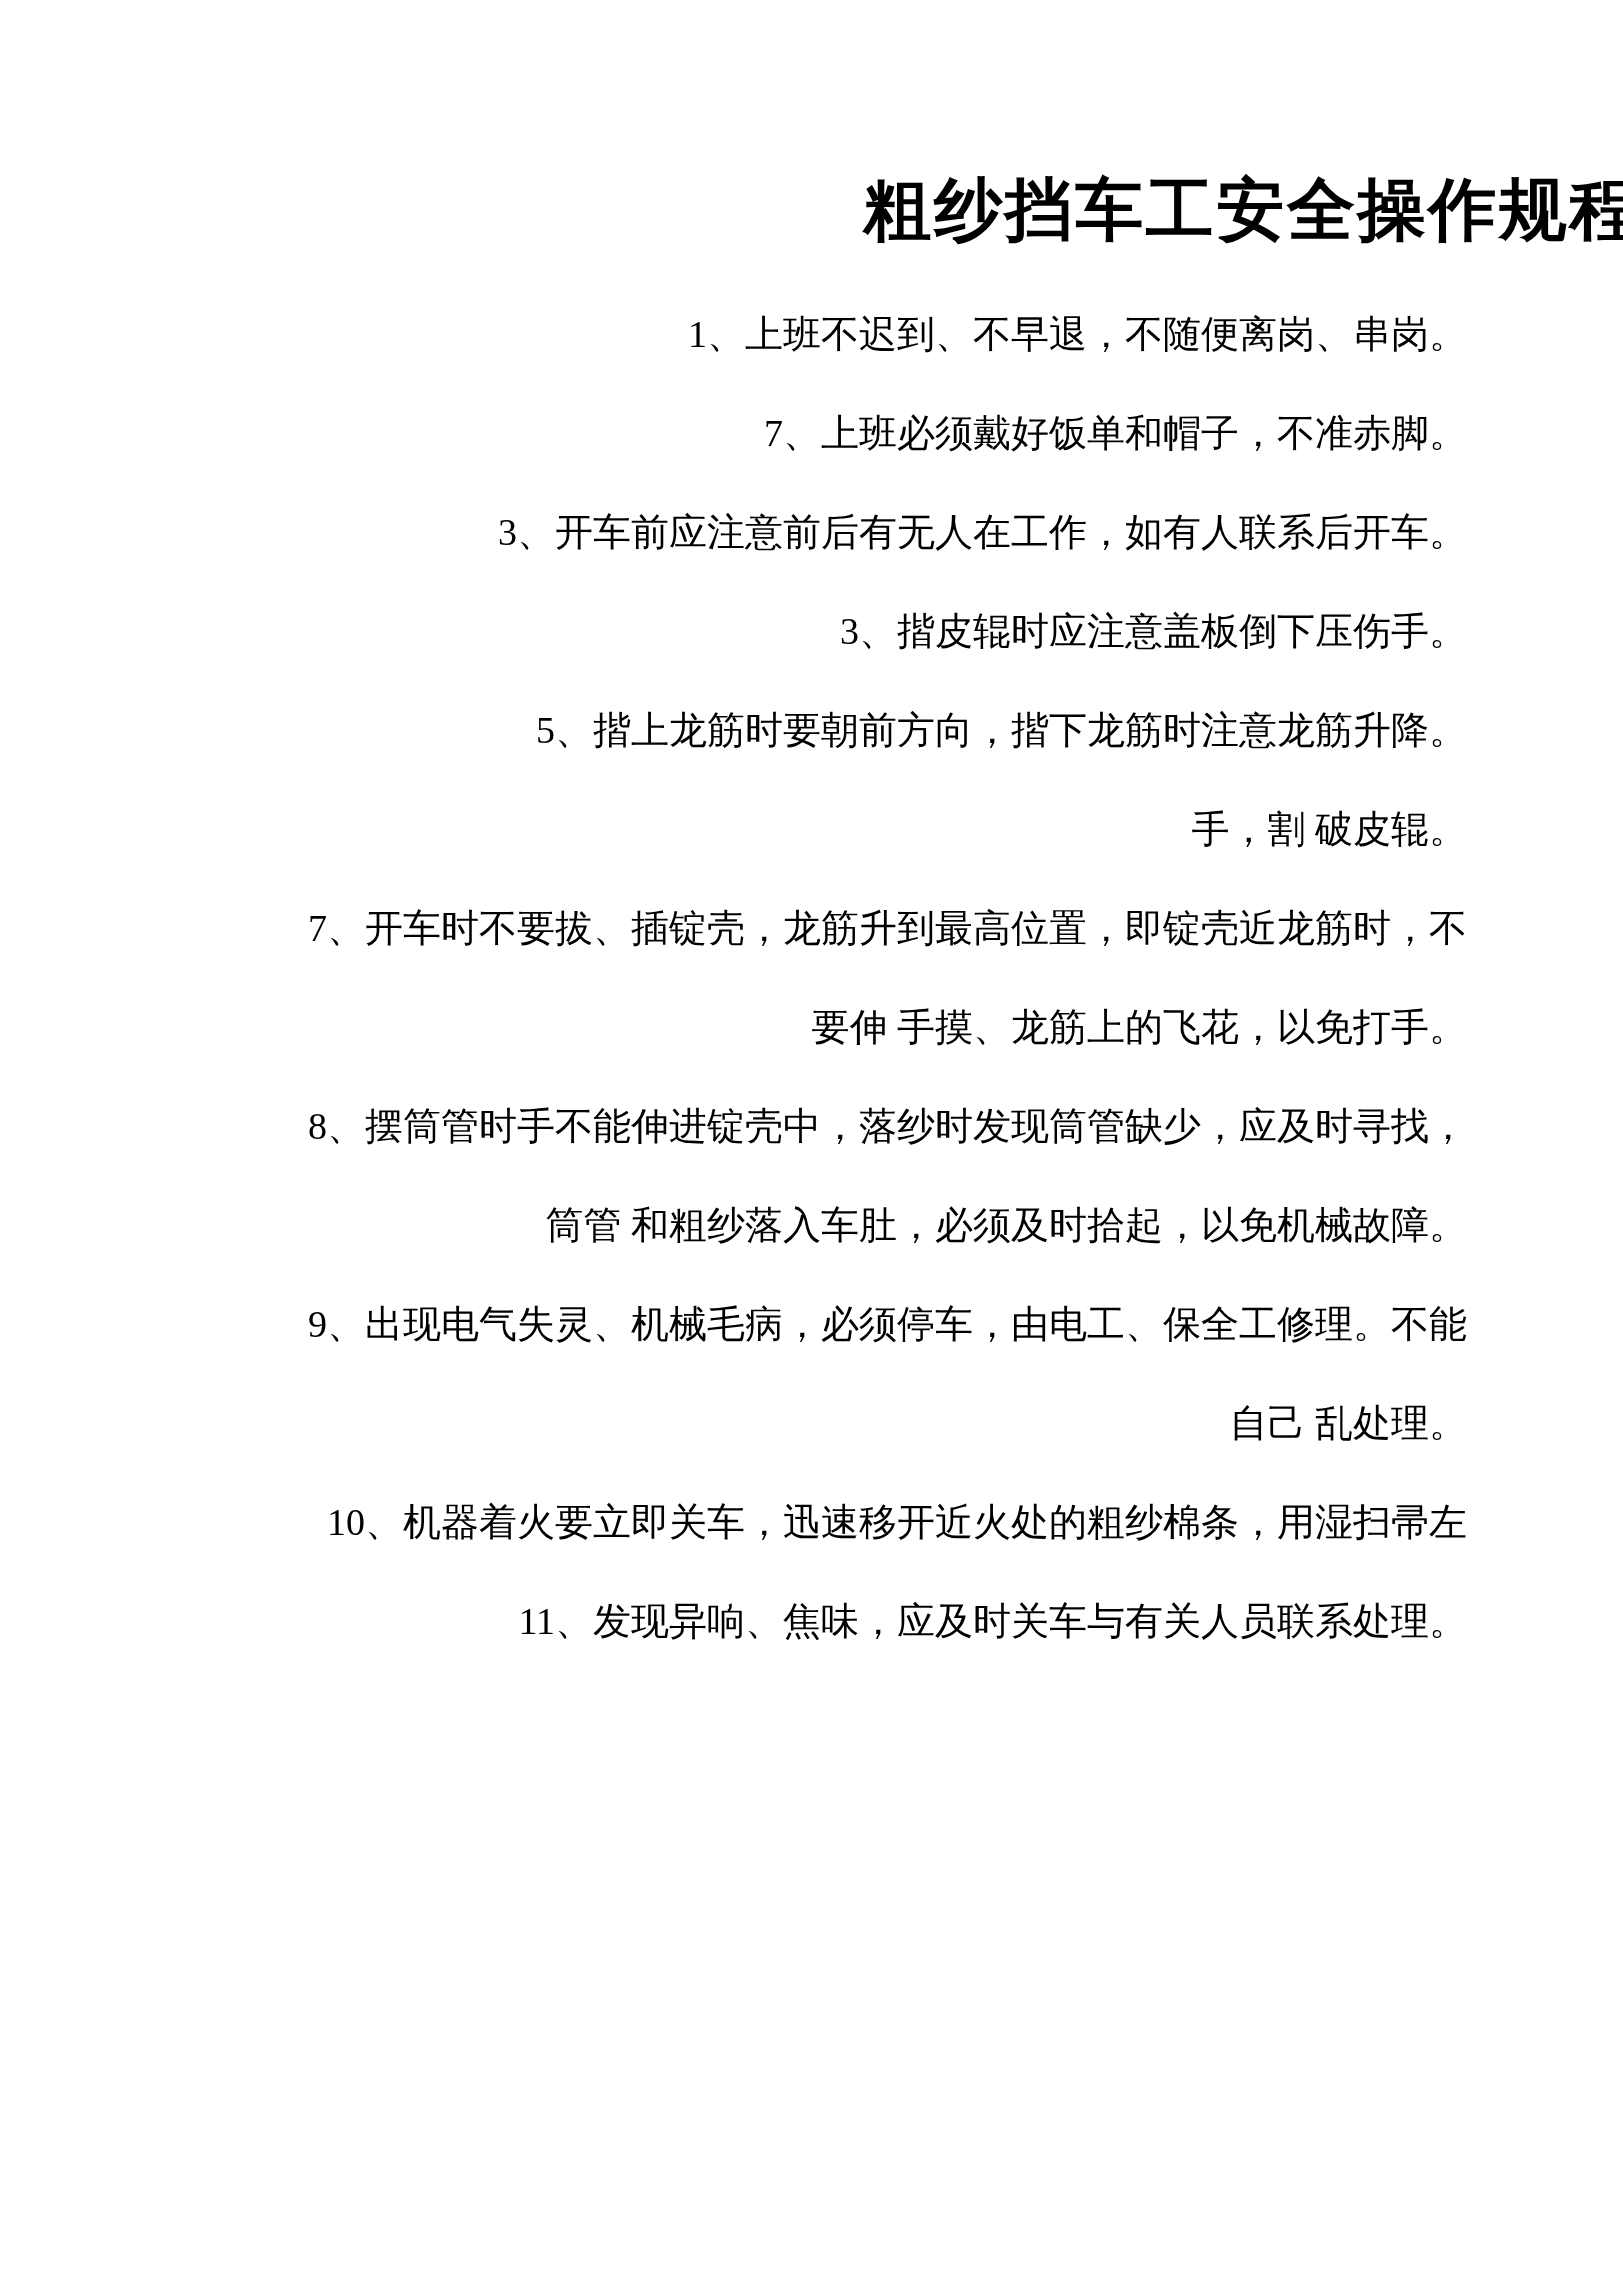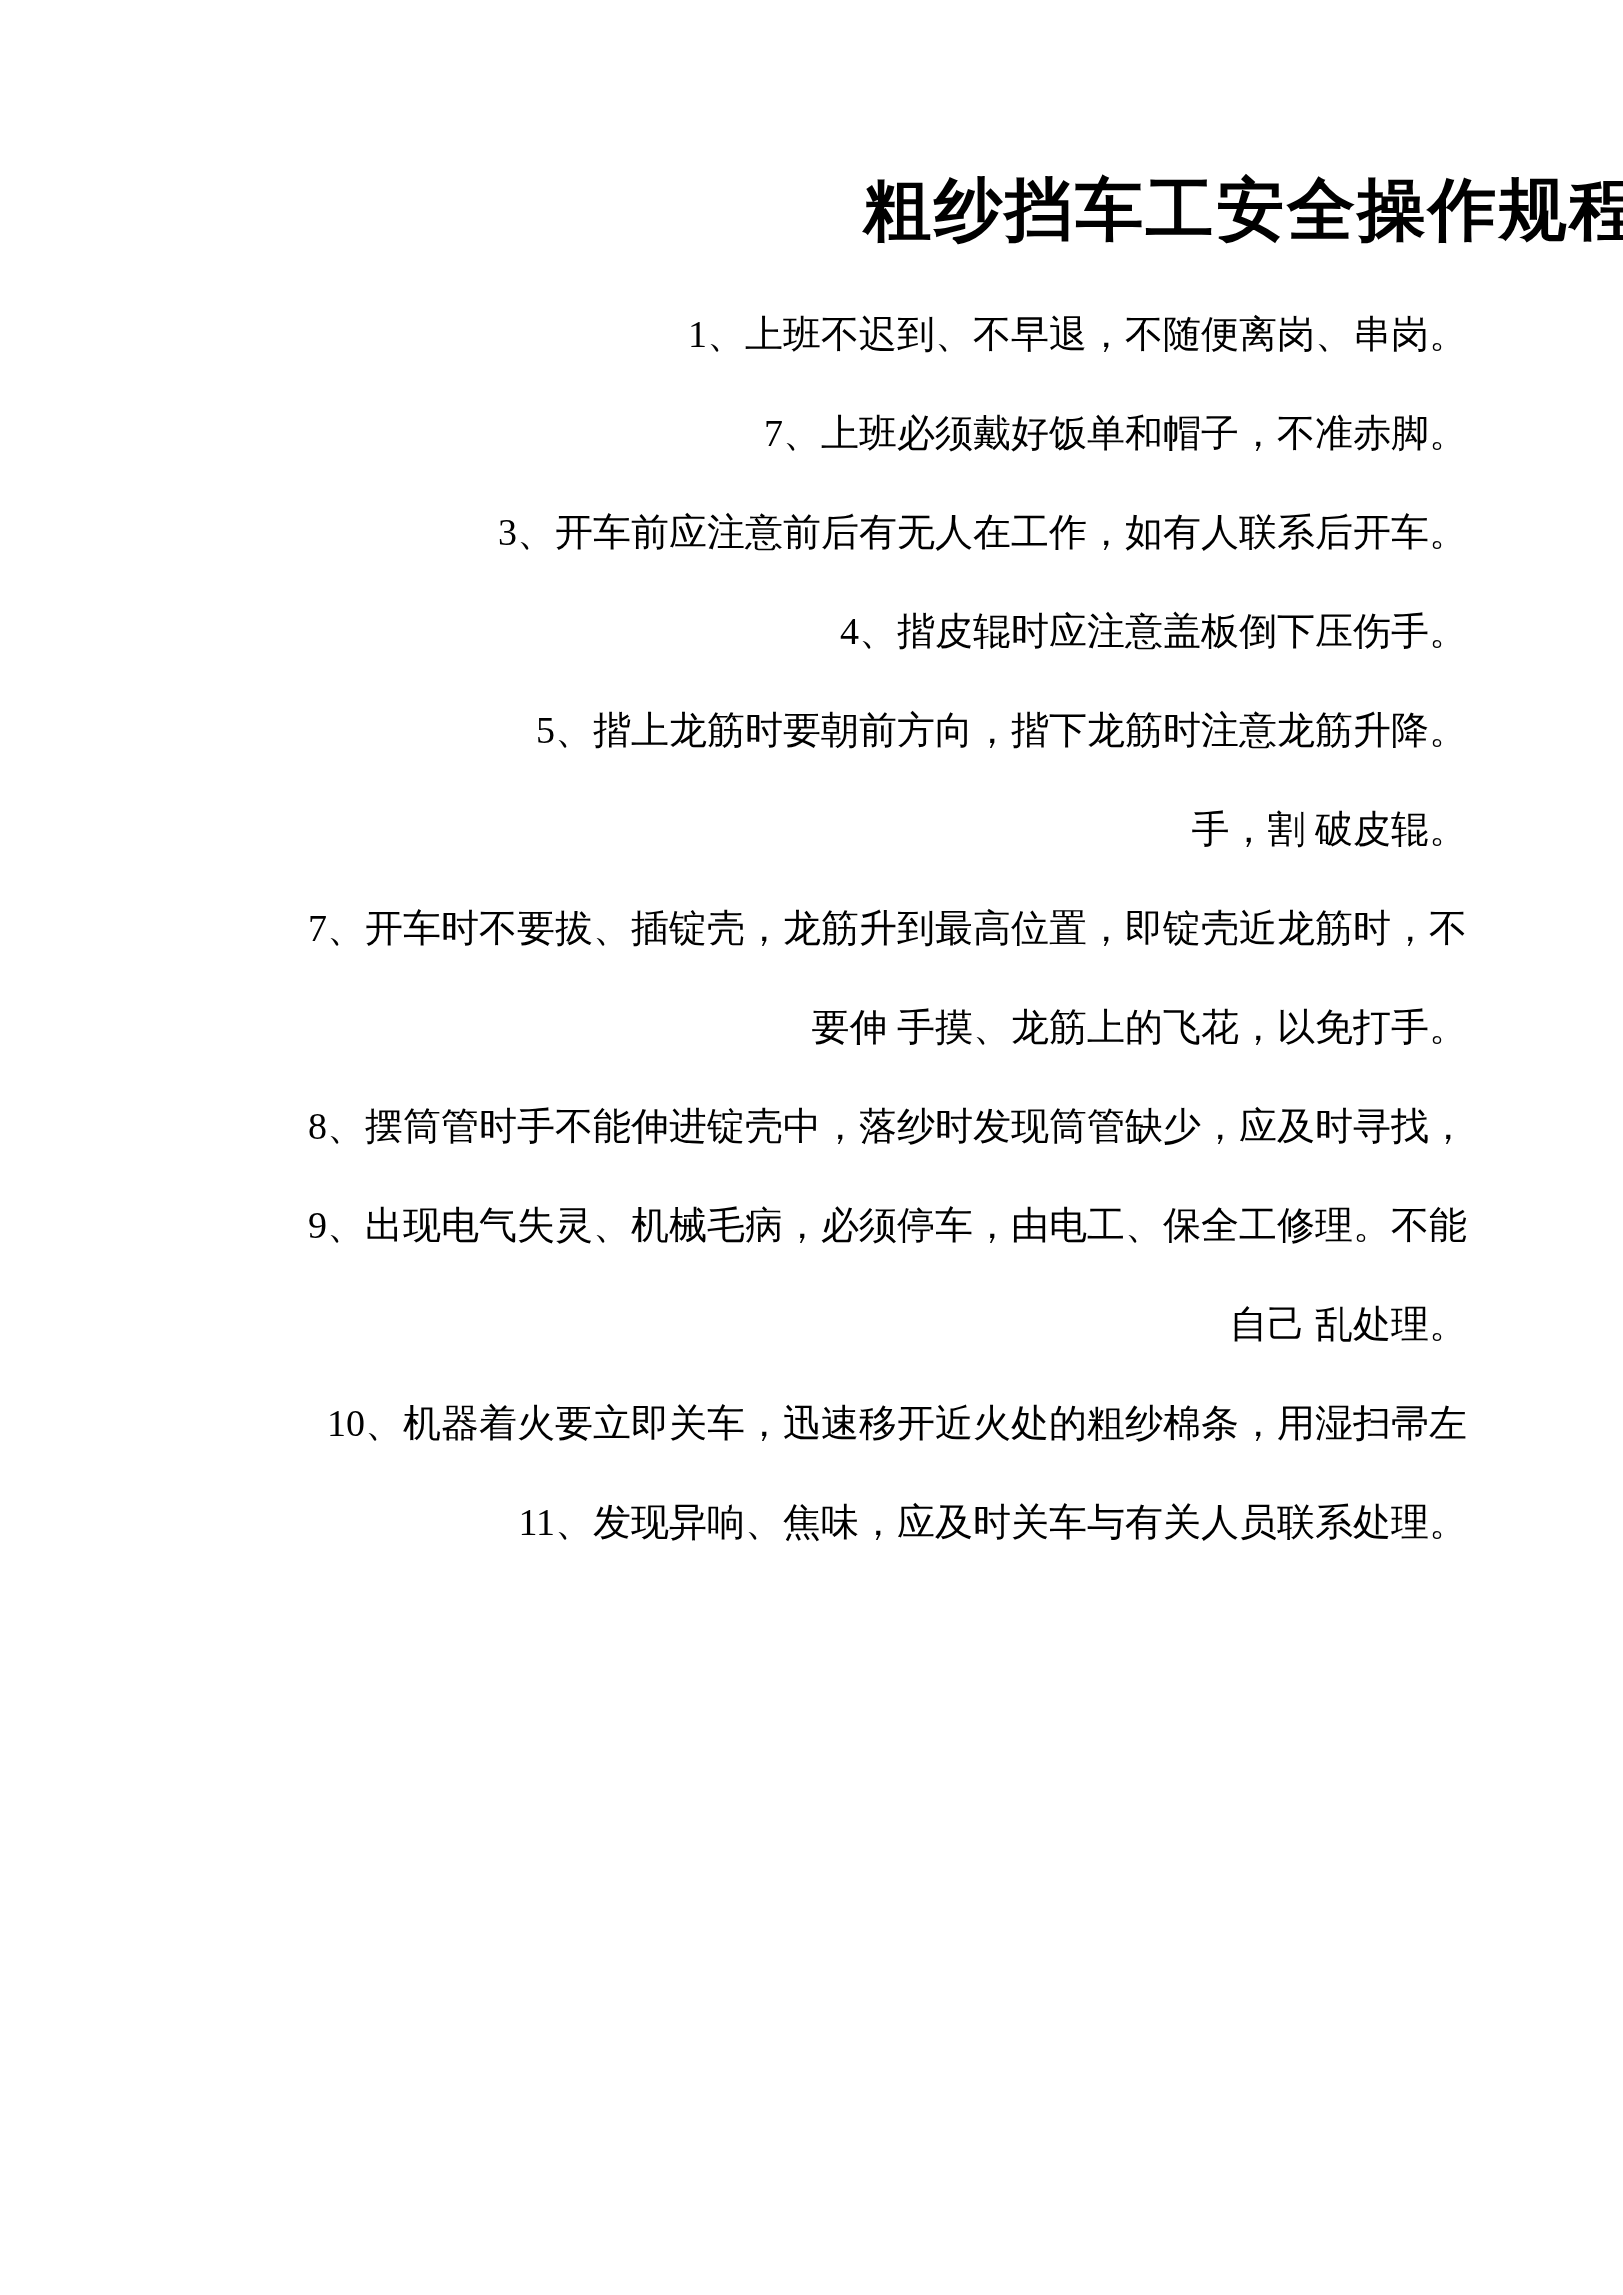--- a/index.html
+++ b/index.html
@@ -50,25 +50,26 @@
 </style>
 </head>
 <body>
 
 <div class="page">
   <h1 class="doc-title">粗纱挡车工安全操作规程</h1>
   <div class="doc-body" id="doc-body">
       <div class="bodyline first">1、上班不迟到、不早退，不随便离岗、串岗。</div>
       <div class="bodyline first">7、上班必须戴好饭单和帽子，不准赤脚。</div>
       <div class="bodyline first">3、开车前应注意前后有无人在工作，如有人联系后开车。</div>
-      <div class="bodyline first">4、揩皮辊时应注意盖板倒下压伤手。</div>
+      <div class="bodyline first">3、揩皮辊时应注意盖板倒下压伤手。</div>
       <div class="bodyline first">5、揩上龙筋时要朝前方向，揩下龙筋时注意龙筋升降。</div>
       <div class="bodyline cont">手，割 破皮辊。</div>
       <div class="bodyline first">7、开车时不要拔、插锭壳，龙筋升到最高位置，即锭壳近龙筋时，不</div>
       <div class="bodyline cont">要伸 手摸、龙筋上的飞花，以免打手。</div>
       <div class="bodyline first">8、摆筒管时手不能伸进锭壳中，落纱时发现筒管缺少，应及时寻找，</div>
+      <div class="bodyline cont">筒管 和粗纱落入车肚，必须及时拾起，以免机械故障。</div>
       <div class="bodyline first">9、出现电气失灵、机械毛病，必须停车，由电工、保全工修理。不能</div>
       <div class="bodyline cont">自己 乱处理。</div>
       <div class="bodyline first">10、机器着火要立即关车，迅速移开近火处的粗纱棉条，用湿扫帚左</div>
       <div class="bodyline first">11、发现异响、焦味，应及时关车与有关人员联系处理。</div>
     </div>
 </div>
 
 
 </body></html>

